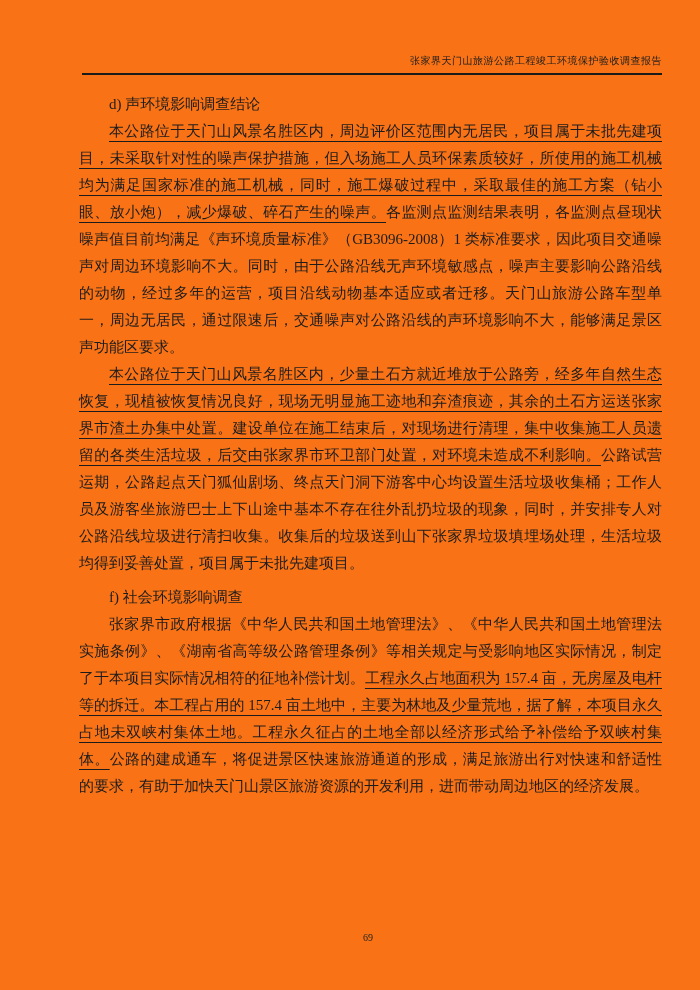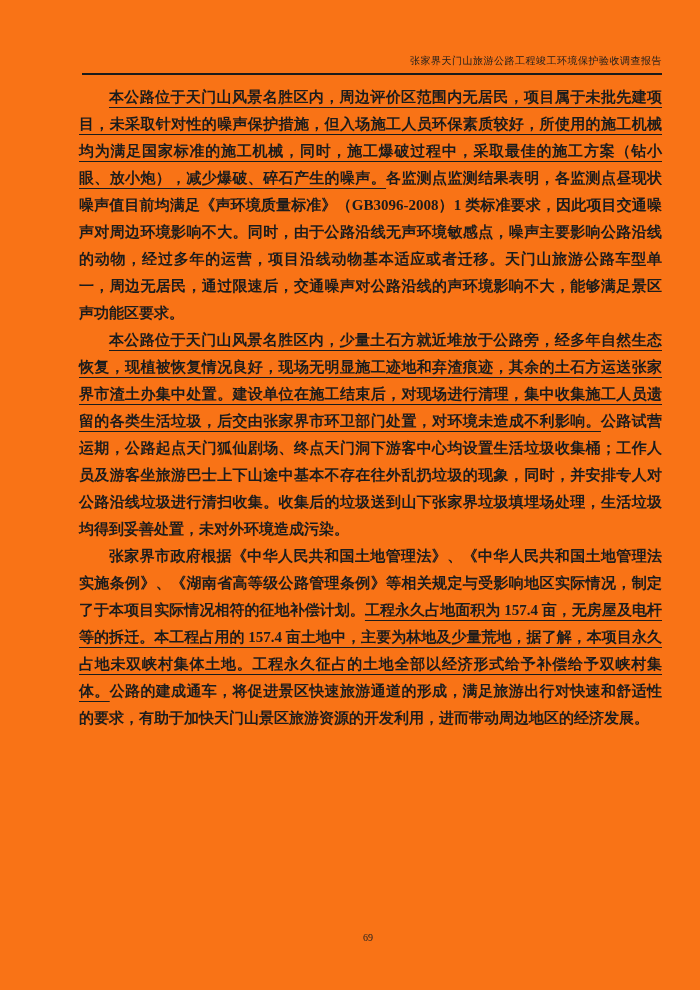--- a/index.html
+++ b/index.html
@@ -36,21 +36,20 @@
     text-align: justify;
     text-align-last: left;
   }
   .heading {
     margin: 7px 0 0 0;
     text-indent: 2em;
   }
   .para {
     margin: 0;
     text-indent: 2em;
-    font-weight: bold;
   }
   .seg { }
   .underline {
     text-decoration: underline;
     text-decoration-thickness: 1px;
     text-underline-offset: 5px;
   }
   .footer {
     position: absolute;
     bottom: 47px;
@@ -64,21 +63,23 @@
 </style>
 </head>
 <body>
 
 <div class="page">
   <header class="header">
     <span class="header-text">张家界天门山旅游公路工程竣工环境保护验收调查报告</span>
   </header>
 
   <main class="content" id="content">
+      <p class="heading">d) 声环境影响调查结论</p>
       <p class="para"><span class="seg underline">本公路位于天门山风景名胜区内，周边评价区范围内无居民，项目属于未批先建项目，未采取针对性的噪声保护措施，但入场施工人员环保素质较好，所使用的施工机械均为满足国家标准的施工机械，同时，施工爆破过程中，采取最佳的施工方案（钻小眼、放小炮），减少爆破、碎石产生的噪声。</span><span class="seg">各监测点监测结果表明，各监测点昼现状噪声值目前均满足《声环境质量标准》（GB3096-2008）1 类标准要求，因此项目交通噪声对周边环境影响不大。同时，由于公路沿线无声环境敏感点，噪声主要影响公路沿线的动物，经过多年的运营，项目沿线动物基本适应或者迁移。天门山旅游公路车型单一，周边无居民，通过限速后，交通噪声对公路沿线的声环境影响不大，能够满足景区声功能区要求。</span></p>
-      <p class="para"><span class="seg underline">本公路位于天门山风景名胜区内，少量土石方就近堆放于公路旁，经多年自然生态恢复，现植被恢复情况良好，现场无明显施工迹地和弃渣痕迹，其余的土石方运送张家界市渣土办集中处置。建设单位在施工结束后，对现场进行清理，集中收集施工人员遗留的各类生活垃圾，后交由张家界市环卫部门处置，对环境未造成不利影响。</span><span class="seg">公路试营运期，公路起点天门狐仙剧场、终点天门洞下游客中心均设置生活垃圾收集桶；工作人员及游客坐旅游巴士上下山途中基本不存在往外乱扔垃圾的现象，同时，并安排专人对公路沿线垃圾进行清扫收集。收集后的垃圾送到山下张家界垃圾填埋场处理，生活垃圾均得到妥善处置，未对外环境造成污染。</span></p>
+      <p class="para"><span class="seg underline">本公路位于天门山风景名胜区内，少量土石方就近堆放于公路旁，经多年自然生态恢复，现植被恢复情况良好，现场无明显施工迹地和弃渣痕迹，其余的土石方运送张家界市渣土办集中处置。建设单位在施工结束后，对现场进行清理，集中收集施工人员遗留的各类生活垃圾，后交由张家界市环卫部门处置，对环境未造成不利影响。</span><span class="seg">公路试营运期，公路起点天门狐仙剧场、终点天门洞下游客中心均设置生活垃圾收集桶；工作人员及游客坐旅游巴士上下山途中基本不存在往外乱扔垃圾的现象，同时，并安排专人对公路沿线垃圾进行清扫收集。收集后的垃圾送到山下张家界垃圾填埋场处理，生活垃圾均得到妥善处置，项目属于未批先建项目。</span></p>
+      <p class="heading">f) 社会环境影响调查</p>
       <p class="para"><span class="seg">张家界市政府根据《中华人民共和国土地管理法》、《中华人民共和国土地管理法实施条例》、《湖南省高等级公路管理条例》等相关规定与受影响地区实际情况，制定了于本项目实际情况相符的征地补偿计划。</span><span class="seg underline">工程永久占地面积为 157.4 亩，无房屋及电杆等的拆迁。本工程占用的 157.4 亩土地中，主要为林地及少量荒地，据了解，本项目永久占地未双峡村集体土地。工程永久征占的土地全部以经济形式给予补偿给予双峡村集体。</span><span class="seg">公路的建成通车，将促进景区快速旅游通道的形成，满足旅游出行对快速和舒适性的要求，有助于加快天门山景区旅游资源的开发利用，进而带动周边地区的经济发展。</span></p>
     </main>
 
   <footer class="footer">
     <span>69</span>
   </footer>
 </div>
 
 </body></html>

